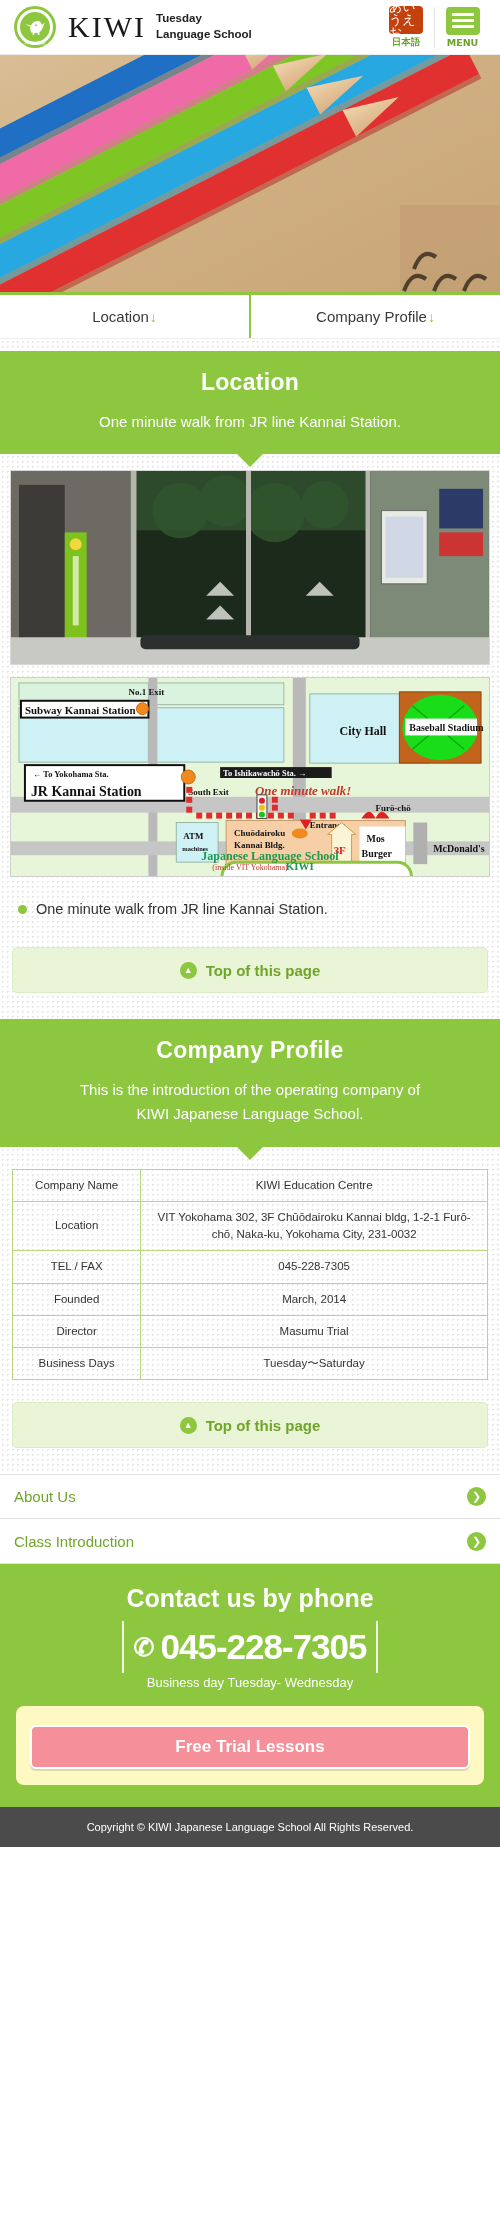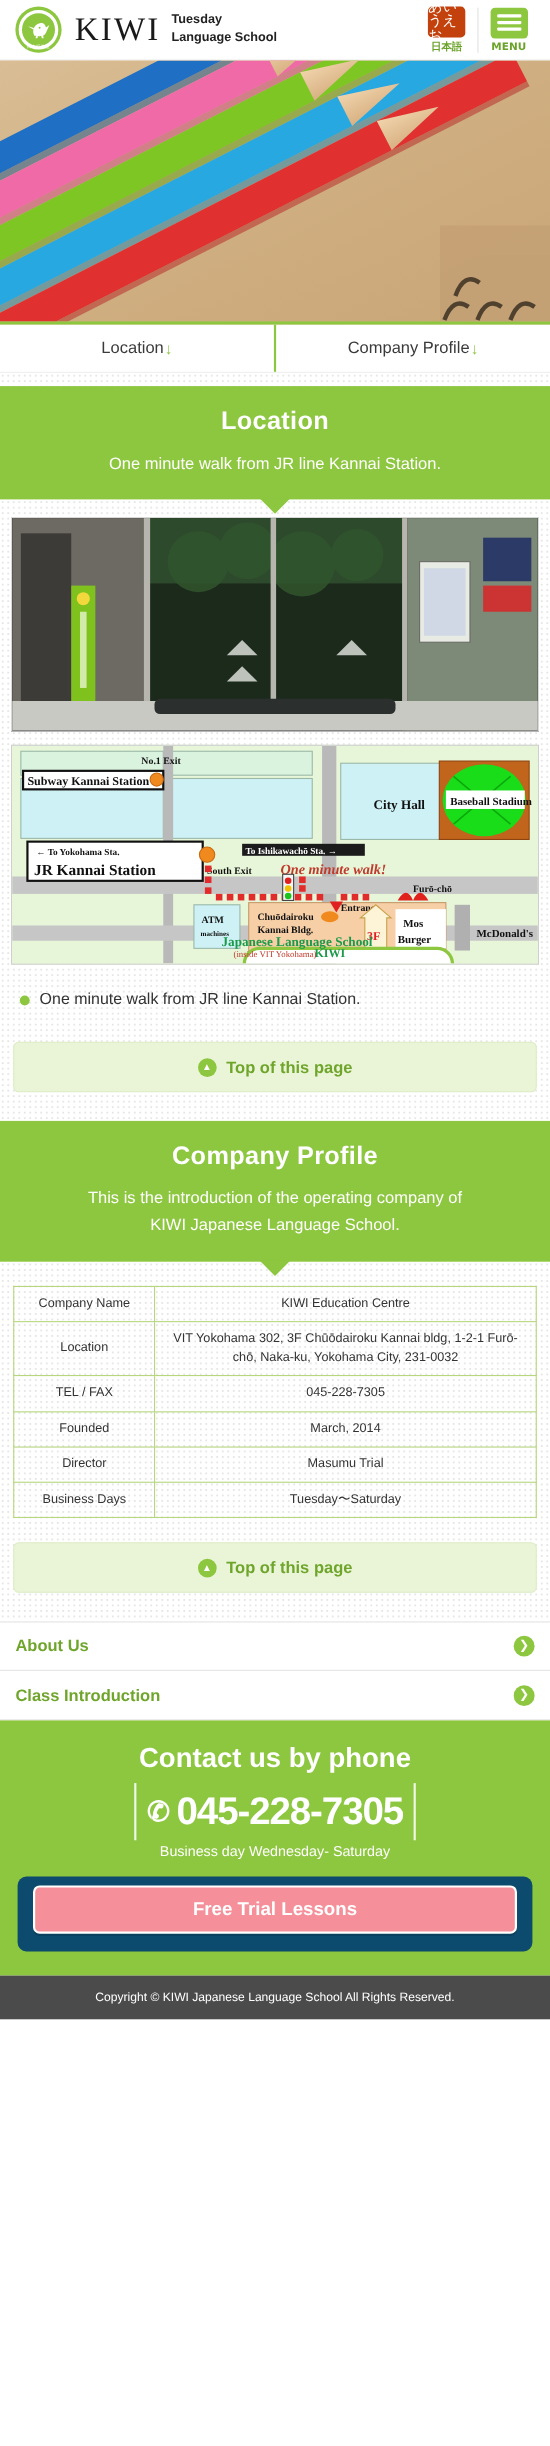--- a/index.html
+++ b/index.html
@@ -259,21 +259,21 @@
   
   .linkrow {
     display: flex; align-items: center;
     height: 45px;
     padding: 0 14px;
     text-decoration: none;
     border-bottom: 1px solid #e3e3e3;
     background: #fff;
   }
   .linkrow:first-of-type { border-top: 1px solid #e3e3e3; }
-  .linkrow .lbl { font-size: 15px; font-weight: bold; color: #6fa52b; }
+  .linkrow .lbl { font-size: 15px; font-weight: normal; color: #6fa52b; }
   .chev {
     margin-left: auto;
     width: 19px; height: 19px; border-radius: 50%;
     background: #8dc63f; color: #fff;
     display: flex; align-items: center; justify-content: center;
     font-size: 11px; line-height: 1;
   }
 
   
   .contact {
@@ -300,23 +300,23 @@
     border-radius: 6px;
     text-decoration: none;
     font-size: 17px; font-weight: bold;
     color: #fff;
     margin: 0 6px 12px;
     box-shadow: 0 2px 0 rgba(0,0,0,.12);
   }
   .cta.pink { background: #f58f9a; border: 2px solid #fff; }
   .cta.white { background: #ffffff; color: #6fa52b; border: 2px solid #fff; }
   .cta-card {
-    background: #0c4a6e;
+    background: #fef9c3;
     border-radius: 8px;
-    padding: 8px 8px 4px;
+    padding: 19px 8px 4px;
     margin-top: 6px;
   }
 
   
   .footer {
     background: #4b4b4b;
     color: #fff;
     text-align: center;
     font-size: 11px;
     padding: 14px 10px;
@@ -636,21 +636,21 @@
 <section class="contact">
   <h3>Contact us by phone</h3>
   <div class="phone-line">
     <span class="bar"></span>
     <a href="#" class="phone-num" style="color:#fff;text-decoration:none;">
       <span class="phone-glyph">✆</span>
       <span>045-228-7305</span>
     </a>
     <span class="bar"></span>
   </div>
-  <div class="biz">Business day  Wednesday- Saturday</div>
+  <div class="biz">Business day  Tuesday- Wednesday</div>
 
   <div class="cta-card">
     <a href="#" class="cta pink">
       <span>Free Trial Lessons</span>
     </a>
   </div>
 </section>
 
 <footer class="footer">
   <span>Copyright © KIWI Japanese Language School All Rights Reserved.</span>

